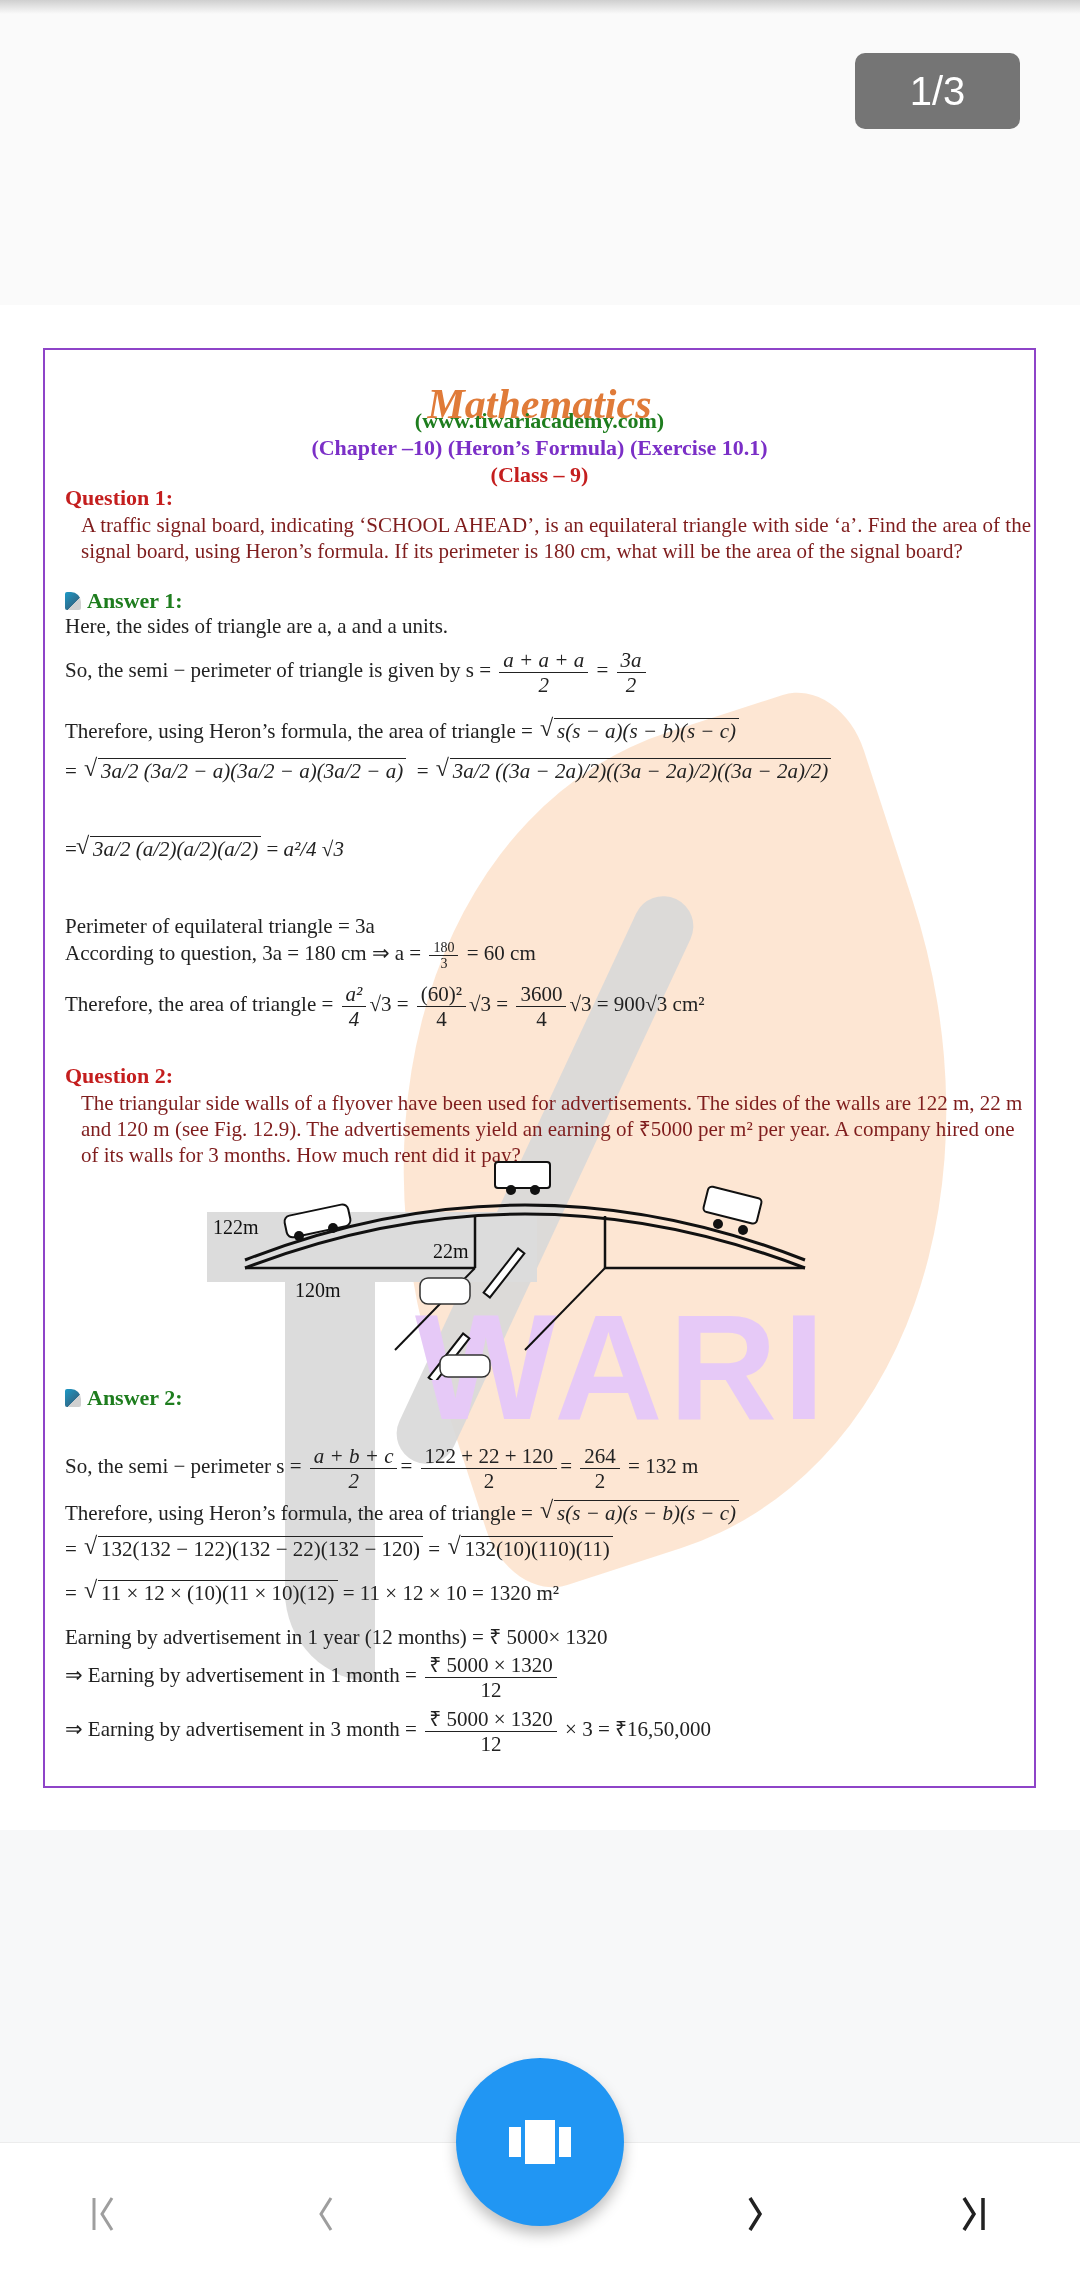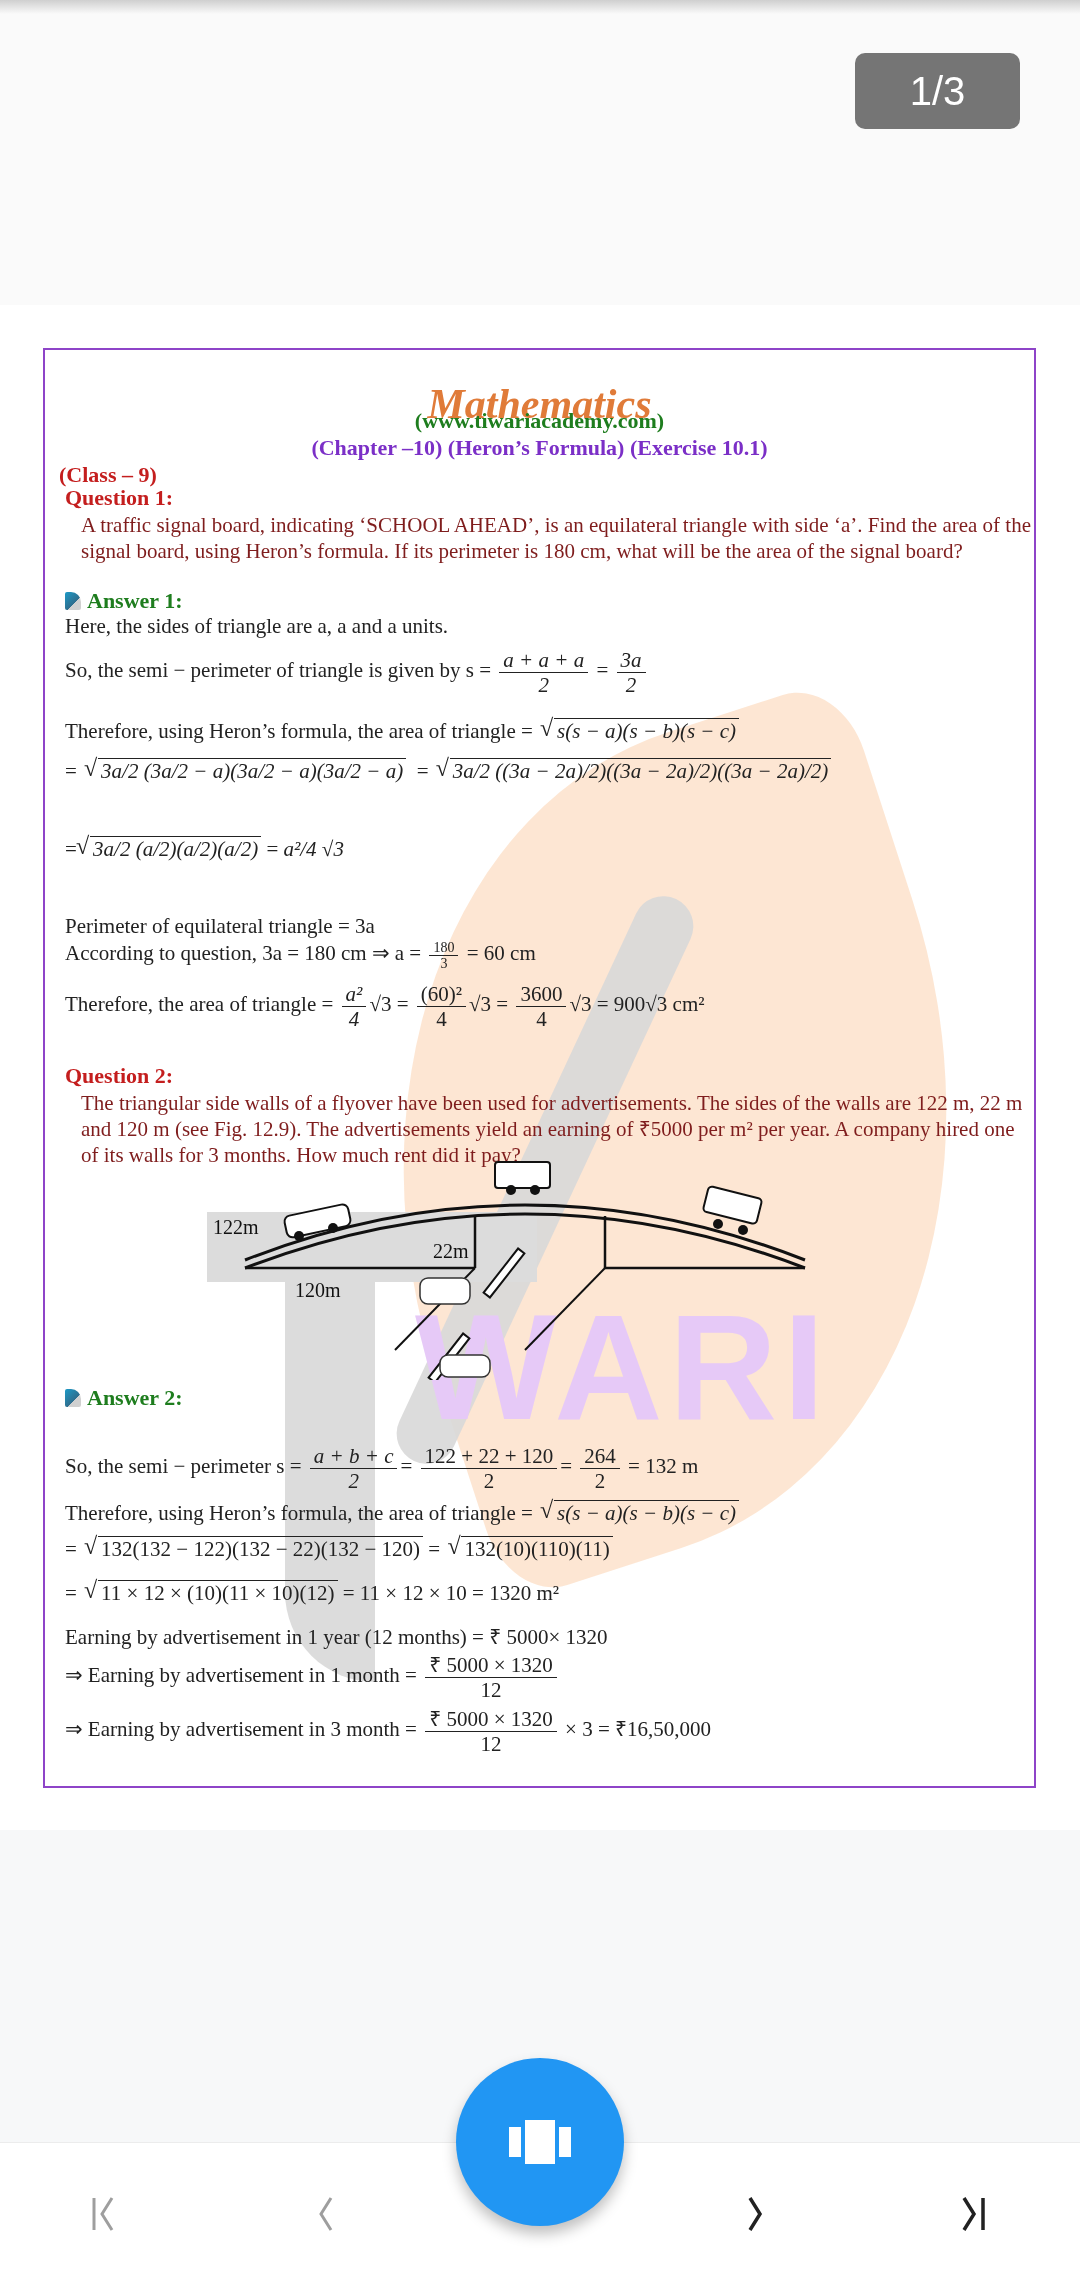--- a/index.html
+++ b/index.html
@@ -28,21 +28,21 @@
     border-bottom-left-radius: 120px; }
   .wm-wari { position: absolute; left: 370px; top: 942px; font-family: Liberation Sans, sans-serif;
     font-size: 150px; font-weight: bold; color: #e6c9f7; letter-spacing: 6px; line-height: 1; }
   .wm-academy { position: absolute; left: 370px; top: 1110px; width: 490px; height: 58px; background: #e6c9f7;
     color: #fff; font-size: 44px; letter-spacing: 34px; text-align: center; line-height: 58px; }
 
   .title { position: absolute; top: 10px; width: 100%; left: 0; text-align: center; color: #e07b39;
     font-size: 42px; font-style: italic; font-weight: bold; margin-top: 20px; }
   .site { position: absolute; top: 58px; width: 100%; left: 0; text-align: center; color: #1e7d1e; font-size: 22px; font-weight: bold; }
   .chapter { position: absolute; top: 85px; width: 100%; left: 0; text-align: center; color: #7b2fc7; font-size: 22px; font-weight: bold; }
-  .class { position: absolute; top: 112px; width: 100%; left: 0; color: #c41e1e; font-size: 22px; font-weight: bold; margin-left: 14px; }
+  .class { position: absolute; top: 112px; width: 100%; left: 0; text-align: center; color: #c41e1e; font-size: 22px; font-weight: bold; }
 
   .line { position: absolute; left: 20px; font-size: 21px; white-space: nowrap; color: #222; }
   .q-head { color: #c41e1e; font-weight: bold; font-size: 22px; }
   .a-head { color: #1e7d1e; font-weight: bold; font-size: 22px; }
   .para { position: absolute; left: 36px; width: 950px; font-size: 21px; line-height: 26px; color: #7f1d1d; }
   .it { font-style: italic; }
 
   .frac { display: inline-block; vertical-align: middle; text-align: center; margin: 0 3px; }
   .frac .num { display: block; border-bottom: 1.5px solid #222; padding: 0 4px; line-height: 24px; }
   .frac .den { display: block; line-height: 24px; }

